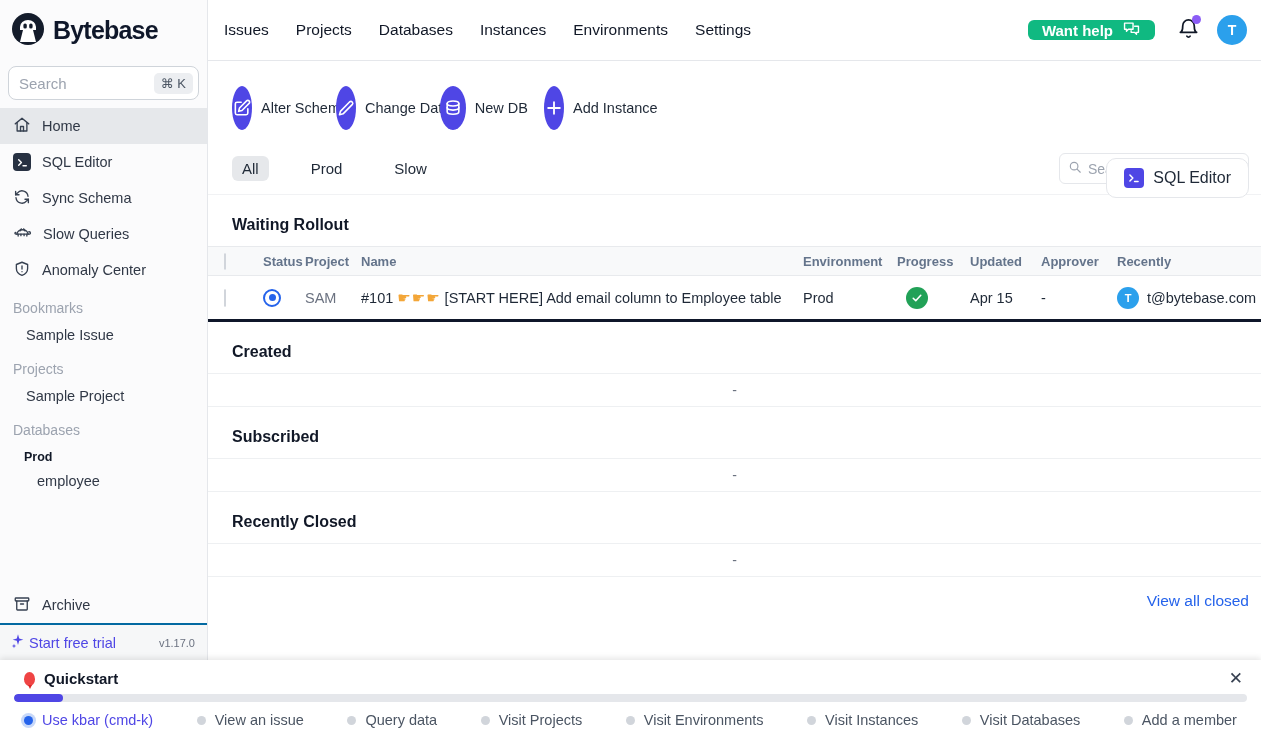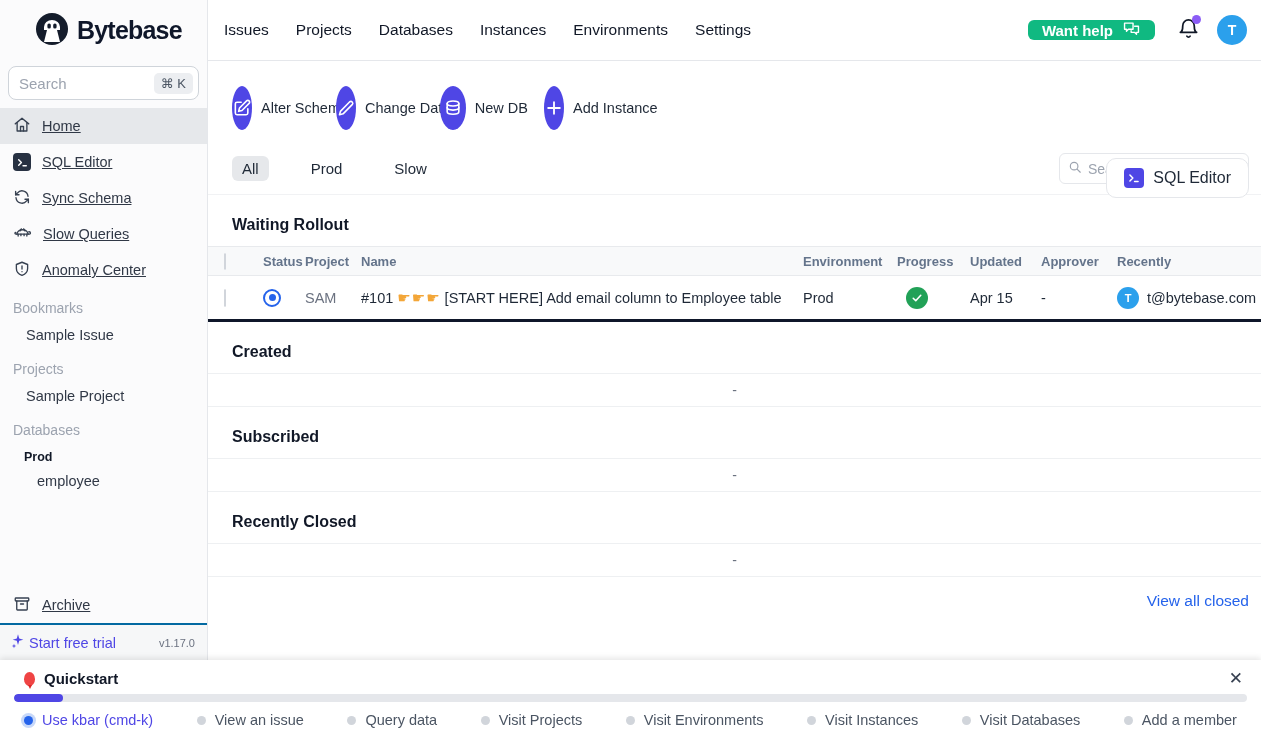--- a/index.html
+++ b/index.html
@@ -6,27 +6,27 @@
   html,body { width:1261px; height:733px; }
   body {
     font-family:"Liberation Sans", sans-serif;
     color:#1f2937; background:#fff; overflow:hidden; position:relative;
     font-size:14px;
   }
   .app { display:flex; height:660px; }
 
   
   .sidebar { width:208px; flex:none; background:#fbfbfc; border-right:1px solid #e5e7eb; display:flex; flex-direction:column; }
-  .logo-row { height:61px; display:flex; align-items:center; padding:0 10px; gap:7px; flex:none;margin-left:24px; }
+  .logo-row { height:61px; display:flex; align-items:center; padding:0 10px; gap:7px; flex:none; }
   .brand { font-size:25px; font-weight:800; letter-spacing:-0.8px; color:#0f172a; }
   .search-box { margin:5px 8px 8px; height:34px; border:1px solid #cfd4da; border-radius:8px; background:#fff; display:flex; align-items:center; padding:0 5px 0 10px; }
   .search-box input { border:none; outline:none; flex:1; min-width:0; font-size:15px; color:#374151; background:transparent; font-family:inherit; }
   .search-box input::placeholder { color:#9ca3af; }
   .kbd { background:#eceef1; border-radius:5px; padding:3px 7px; color:#4b5563; font-size:13px; white-space:nowrap; }
-  .side-item { height:36px; display:flex; align-items:center; gap:11px; padding:0 13px; font-size:14.5px; color:#303846; cursor:pointer;text-decoration:underline; }
+  .side-item { height:36px; display:flex; align-items:center; gap:11px; padding:0 13px; font-size:14.5px; color:#303846; cursor:pointer; }
   .side-item.active { background:#e6e8eb; }
   .side-item svg { flex:none; }
   .side-section { color:#9ca3af; font-size:14px; padding:12px 13px 5px; }
   .side-child { padding:6px 13px 6px 26px; font-size:14.5px; color:#303846; cursor:pointer; }
   .side-env { padding:7px 13px 4px 24px; font-size:12.5px; font-weight:700; color:#111827; }
   .side-db { padding:5px 13px 5px 37px; font-size:14.5px; color:#303846; cursor:pointer; }
   .sidebar-bottom { margin-top:auto; }
   .trial-row { height:37px; border-top:2px solid #0369a1; background:#f6f7f8; display:flex; align-items:center; justify-content:space-between; padding:0 12px 0 10px; }
   .trial-link { color:#4f46e5; font-size:14.5px; display:flex; align-items:center; gap:3px; cursor:pointer; }
   .version { color:#6b7280; font-size:11px; }

